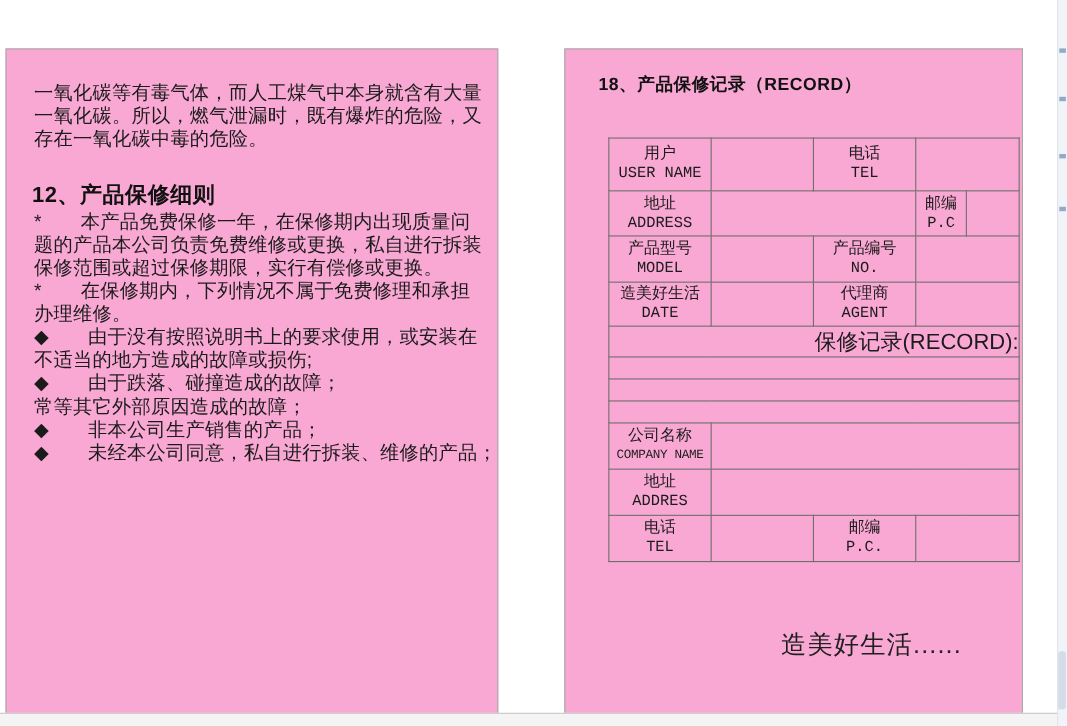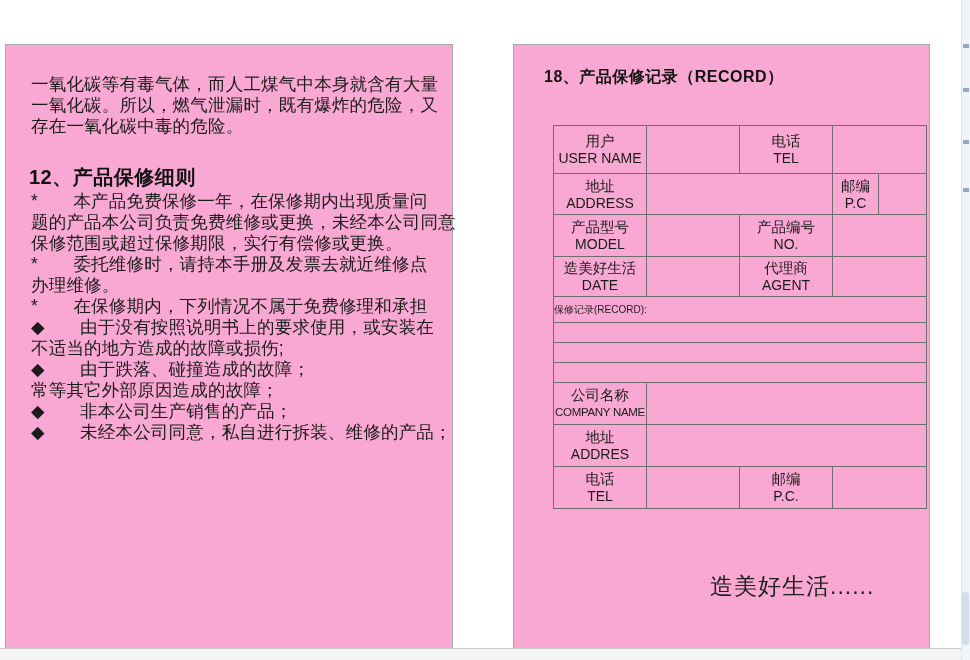--- a/index.html
+++ b/index.html
@@ -64,27 +64,27 @@
     border-collapse: collapse;
     table-layout: fixed;
     width: 373px;
   }
   table.warranty td {
     border: 1px solid #6e6e6e;
     padding: 0;
     vertical-align: middle;
     overflow: hidden;
   }
-  td.lbl { text-align: center; }
+  td.lbl { text-align: center; font-family: Liberation Mono, monospace; }
   td.lbl .cn { display: block; font-size: 14.5px; line-height: 17px; color: #1b1b1b; }
   td.lbl .en { display: block; font-size: 14px;  line-height: 16px; color: #1b1b1b; }
   td.lbl .en.condensed { font-size: 11.5px; letter-spacing: -0.3px; }
   td.record-lbl {
-    font-size: 10px;
-    text-align: left;
+    font-size: 20px;
+    text-align: right;
     padding-left: 7px;
     color: #1b1b1b;
   }
   tr.r48 { height: 48px; }
   tr.r42 { height: 42px; }
   tr.r41 { height: 41px; }
   tr.r40 { height: 40px; }
   tr.r26 { height: 26px; }
   tr.r20 { height: 20px; }
 
@@ -130,25 +130,24 @@
   <div class="intro-block">
     <div class="textline">一氧化碳等有毒气体，而人工煤气中本身就含有大量</div>
     <div class="textline">一氧化碳。所以，燃气泄漏时，既有爆炸的危险，又</div>
     <div class="textline">存在一氧化碳中毒的危险。</div>
   </div>
 
   <div class="left-heading">12、产品保修细则</div>
 
   <div class="items-block">
     <div class="textline">*　　本产品免费保修一年，在保修期内出现质量问</div>
-    <div class="textline">题的产品本公司负责免费维修或更换，未经本公司同意</div>
+    <div class="textline">题的产品本公司负责免费维修或更换，私自进行拆装</div>
     <div class="textline">保修范围或超过保修期限，实行有偿修或更换。</div>
-    <div class="textline">*　　委托维修时，请持本手册及发票去就近维修点</div>
+    <div class="textline">*　　在保修期内，下列情况不属于免费修理和承担</div>
     <div class="textline">办理维修。</div>
-    <div class="textline">*　　在保修期内，下列情况不属于免费修理和承担</div>
     <div class="textline">◆　　由于没有按照说明书上的要求使用，或安装在</div>
     <div class="textline">不适当的地方造成的故障或损伤;</div>
     <div class="textline">◆　　由于跌落、碰撞造成的故障；</div>
     <div class="textline">常等其它外部原因造成的故障；</div>
     <div class="textline">◆　　非本公司生产销售的产品；</div>
     <div class="textline">◆　　未经本公司同意，私自进行拆装、维修的产品；</div>
   </div>
 
   <div class="footer">
     <div class="rule"></div>

